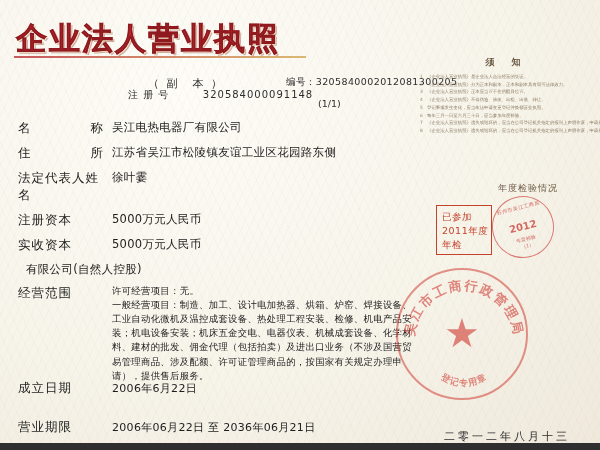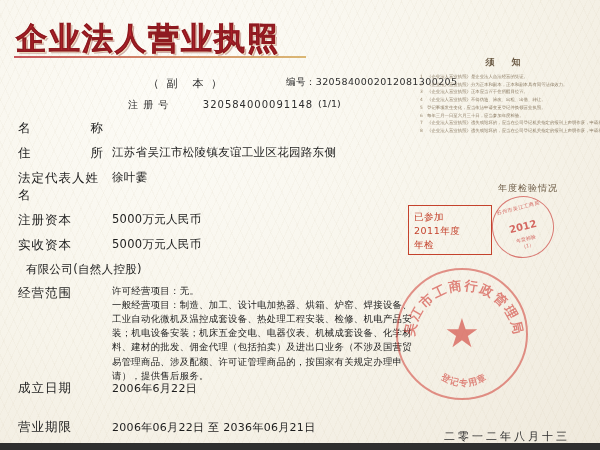--- a/index.html
+++ b/index.html
@@ -96,21 +96,21 @@
     right: 42px;
     top: 182px;
     font-size: 9px;
     letter-spacing: 1px;
     color: #6b5a44;
   }
   .annual-box {
     position: absolute;
     right: 108px;
     top: 205px;
-    width: 84px;
+    width: 56px;
     height: 50px;
     border: 1px solid #c4422c;
     color: #c4422c;
     font-size: 9.5px;
     line-height: 1.45;
     padding: 4px 2px 0 5px;
     box-sizing: border-box;
     letter-spacing: 0.5px;
   }
 
@@ -202,21 +202,21 @@
     position: absolute;
     left: 148px;
     top: 76px;
     font-size: 11px;
     color: #2d2d2d;
     letter-spacing: 2px;
   }
   .reg-no-line {
     position: absolute;
     left: 128px;
-    top: 98px;
+    top: 88px;
     font-size: 10px;
     color: #2d2d2d;
     letter-spacing: 1px;
   }
   .doc-no-line {
     position: absolute;
     left: 262px;
     top: 76px;
     font-size: 9.5px;
     color: #2d2d2d;
@@ -325,20 +325,21 @@
   </div>
   <div class="page-no">(1/1)</div>
 
   <div class="fields">
 
     <div class="frow">
       <div class="flabel">
         <span>名</span>
         <span>称</span>
       </div>
+      <div class="fvalue">吴江电热电器厂有限公司</div>
     </div>
 
     <div class="frow">
       <div class="flabel">
         <span>住</span>
         <span>所</span>
       </div>
       <div class="fvalue">江苏省吴江市松陵镇友谊工业区花园路东侧</div>
     </div>
 

